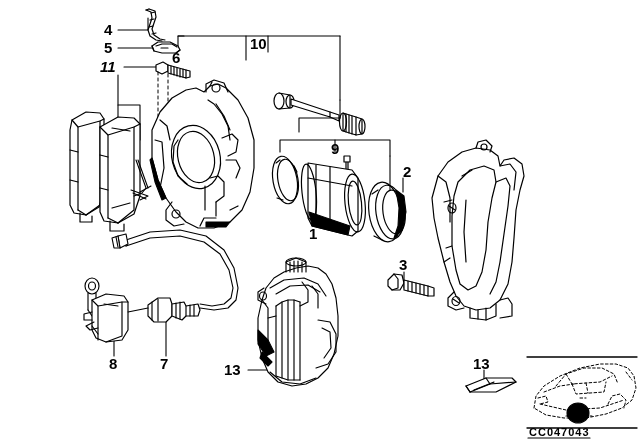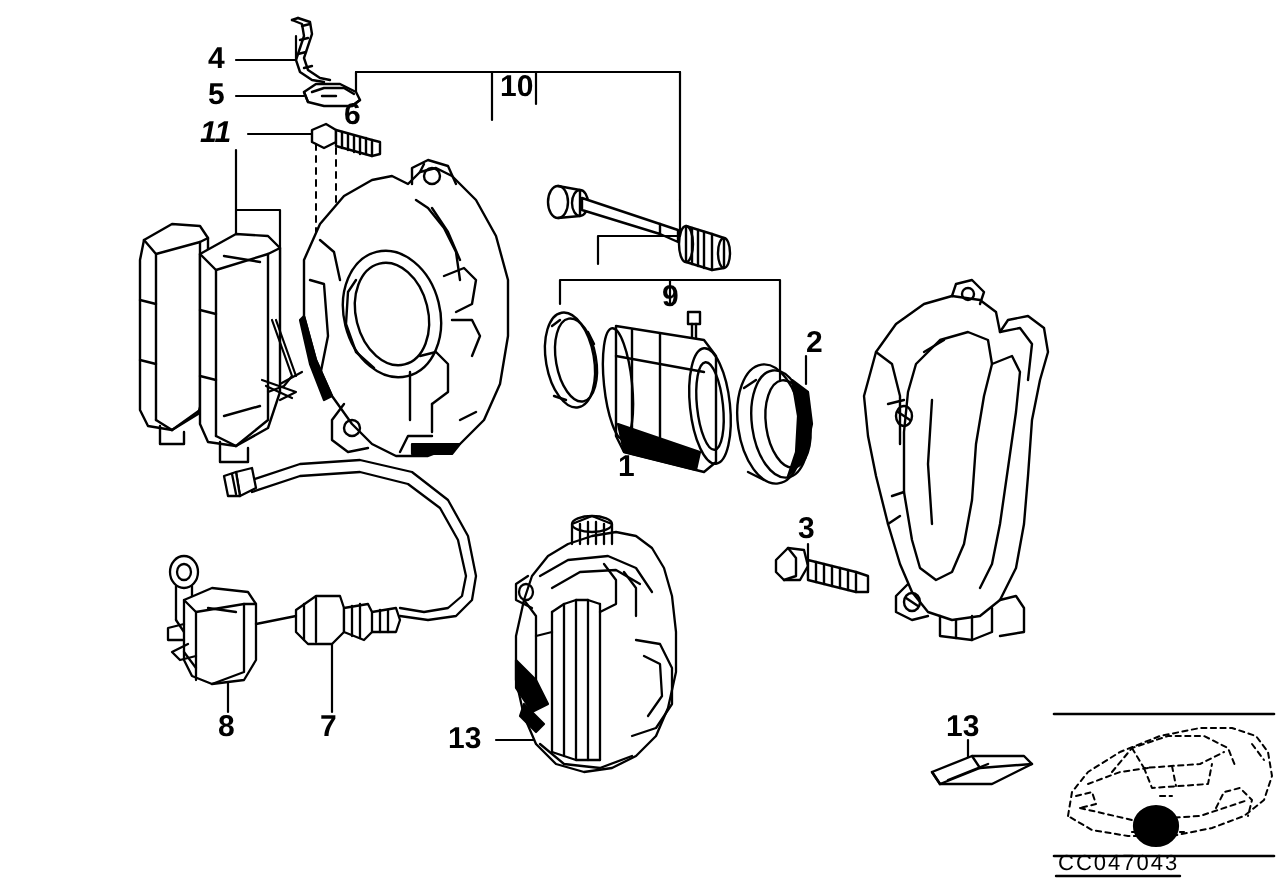--- a/index.html
+++ b/index.html
@@ -17,21 +17,21 @@
     font-size:15px;
     color:#000;
     line-height:1;
     white-space:nowrap;
     letter-spacing:0px;
   }
   .partno{
     position:absolute;
     font-family:"Liberation Sans", sans-serif;
     font-size:11px;
-    font-weight:normal;
+    font-weight:bold;
     color:#000;
     letter-spacing:1px;
     white-space:nowrap;
   }
 </style>
 </head>
 <body>
 
 <div id="stage">
 

